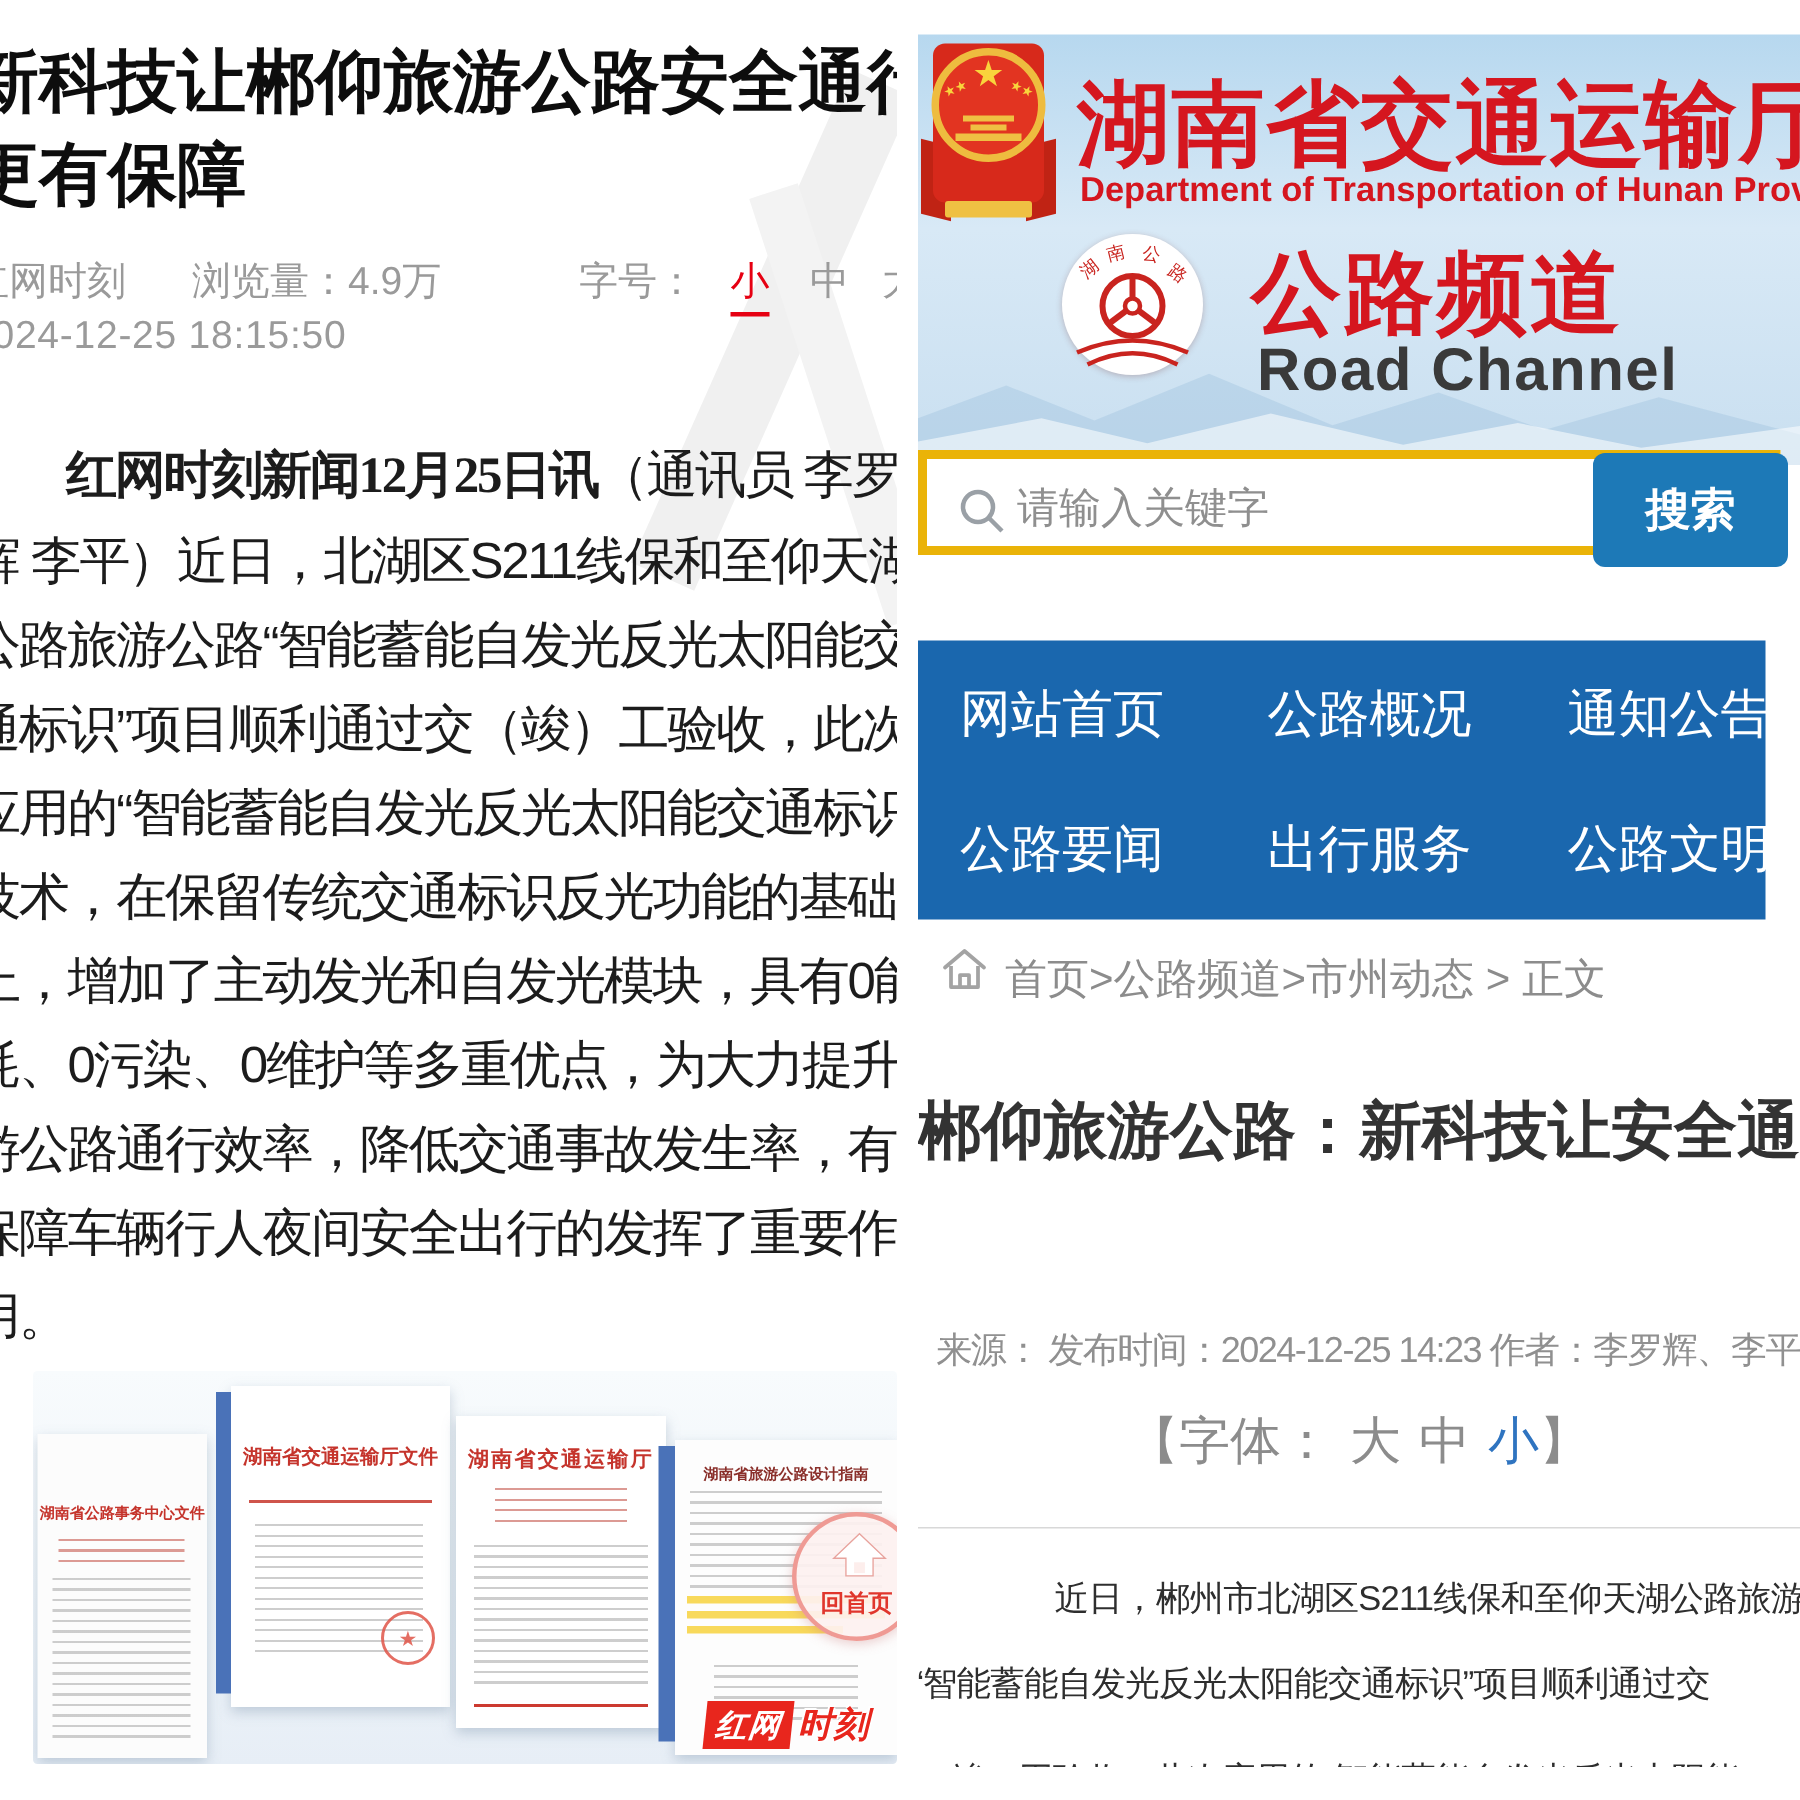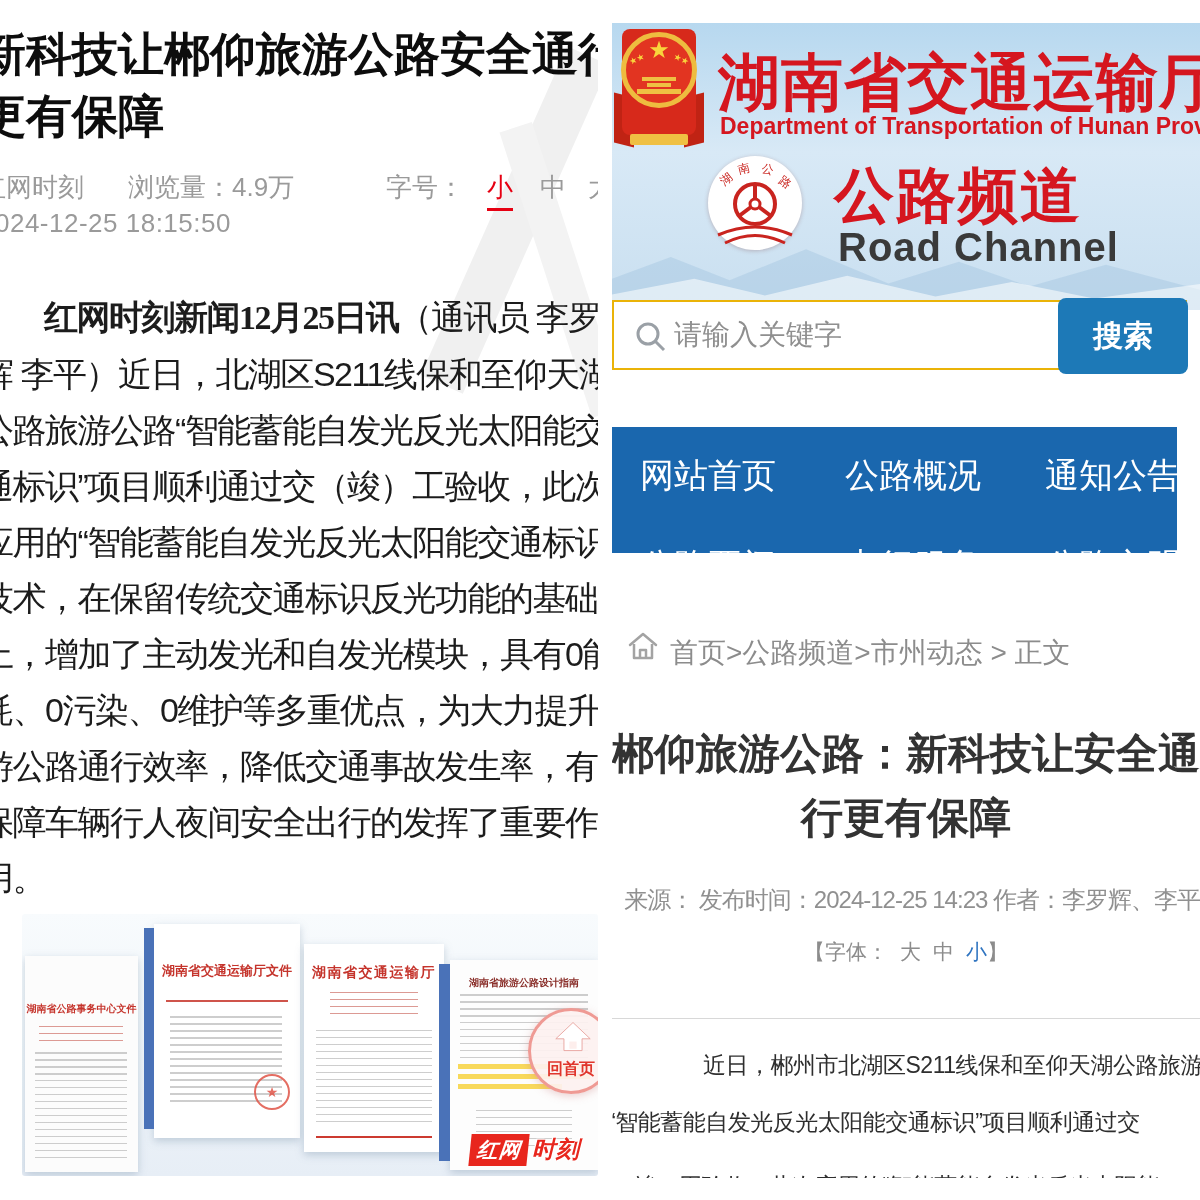--- a/index.html
+++ b/index.html
@@ -91,42 +91,42 @@
   .em-gate div{background:#efc043;margin:2px auto 0;}
   .gbar1{width:34px;height:4px;}
   .gbar2{width:24px;height:4px;}
   .gbar3{width:44px;height:5px;}
   .em-ribbon{position:absolute;bottom:8px;left:16px;right:16px;height:11px;background:#efc043;border-radius:2px;}
   
   .wheel{position:absolute;left:96px;top:133px;width:94px;height:94px;border-radius:50%;background:#fff;
          box-shadow:0 1px 4px rgba(120,60,60,.3);}
   
   .search-wrap{position:absolute;left:0;top:300px;width:575px;height:70px;background:#fff;
-               border:2px solid #eab308;box-sizing:border-box;}
+               border:6px solid #eab308;box-sizing:border-box;}
   .search-input{position:absolute;left:58px;top:6px;width:370px;height:52px;border:none;outline:none;
                 font-size:28px;color:#555;font-family:"Liberation Sans",sans-serif;background:transparent;}
   .search-input::placeholder{color:#8f8f8f;}
   .mag{position:absolute;left:20px;top:18px;}
   .search-btn{position:absolute;left:444px;top:-4px;width:130px;height:76px;background:#1d79b7;
               border-radius:8px;color:#fff;font-size:30px;font-weight:700;display:flex;
               align-items:center;justify-content:center;border:none;}
   
-  .nav{position:absolute;left:0;top:427px;width:565px;height:126px;background:#1a67ae;}
+  .nav{position:absolute;left:0;top:427px;width:565px;height:186px;background:#1a67ae;}
   .nav-item{position:absolute;color:#fff;font-size:34px;white-space:nowrap;cursor:pointer;}
   .ni-0{left:28px;top:26px;}  .ni-1{left:233px;top:26px;}  .ni-2{left:433px;top:26px;}
   .ni-3{left:28px;top:116px;} .ni-4{left:233px;top:116px;text-align:right;} .ni-5{left:433px;top:116px;}
   
   .crumb-icon{position:absolute;left:14px;top:630px;}
   .crumb-text{position:absolute;left:58px;top:634px;font-size:28px;color:#8c8c8c;white-space:nowrap;}
   
   .r-title{position:absolute;left:0;top:722px;width:588px;text-align:center;font-size:42px;
            font-weight:700;color:#333;line-height:64px;}
   .r-meta{position:absolute;left:0;top:884px;width:588px;text-align:right;font-size:24px;
           letter-spacing:-1px;color:#909090;white-space:nowrap;}
-  .r-fontrow{position:absolute;left:0;top:938px;width:588px;text-align:center;font-size:21px;color:#8c8c8c;}
+  .r-fontrow{position:absolute;left:0;top:938px;width:588px;text-align:center;font-size:34px;color:#8c8c8c;}
   .r-fontrow span{display:inline-block;}
   .rf-size{margin-left:12px;cursor:pointer;}
   .rf-small{color:#2f74c0;}
   .r-divider{position:absolute;left:0;top:1018px;width:588px;border-top:1px solid #d8d8d8;}
   .r-body-line{position:absolute;font-size:23px;letter-spacing:-0.5px;color:#2e2e2e;white-space:nowrap;}
   .rb1{left:0;top:1050px;padding-left:46px;}
   .rb2{left:-4px;top:1107px;}
   .rb3-clip{position:absolute;left:0;top:1171px;width:588px;height:7px;overflow:hidden;color:#8a8a8a;}
 </style>
 </head>
@@ -264,21 +264,20 @@
 
   <svg class="crumb-icon" width="34" height="32" viewBox="0 0 34 32">
     <path d="M4 15 L17 4 L30 15" fill="none" stroke="#a3a3a3" stroke-width="2.5" stroke-linecap="round" stroke-linejoin="round"></path>
     <path d="M8 14 V28 H26 V14" fill="none" stroke="#a3a3a3" stroke-width="2.5" stroke-linejoin="round"></path>
     <path d="M14 28 V20 H20 V28" fill="none" stroke="#a3a3a3" stroke-width="2.5" stroke-linejoin="round"></path>
   </svg>
   <div class="crumb-text">首页&gt;公路频道&gt;市州动态 &gt; 正文</div>
 
   <div class="r-title">
     <div>郴仰旅游公路：新科技让安全通</div>
-    <div>行更有保障</div>
   </div>
 
   <div class="r-meta">来源：  发布时间：2024-12-25 14:23 作者：李罗辉、李平</div>
 
   <div class="r-fontrow">
     <span>【字体：</span><span class="rf-size">大</span><span class="rf-size">中</span><span class="rf-size rf-small">小</span><span>】</span>
   </div>
 
   <div class="r-divider"></div>
 

